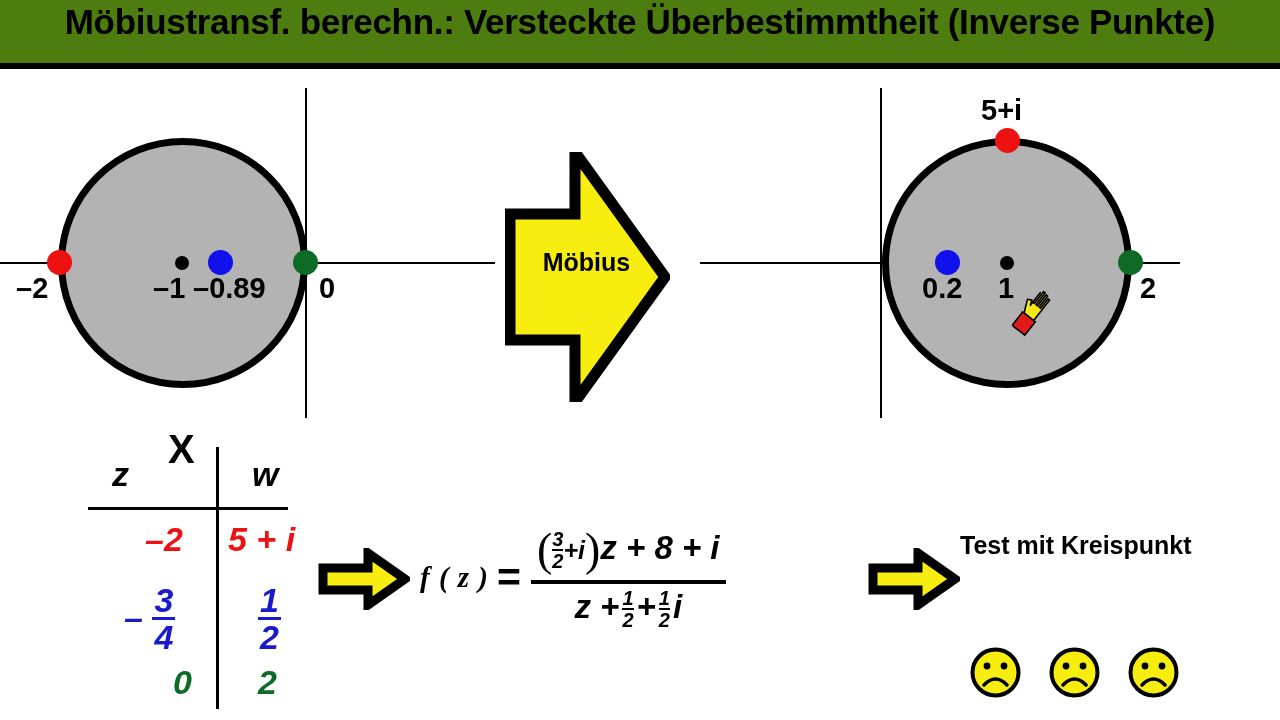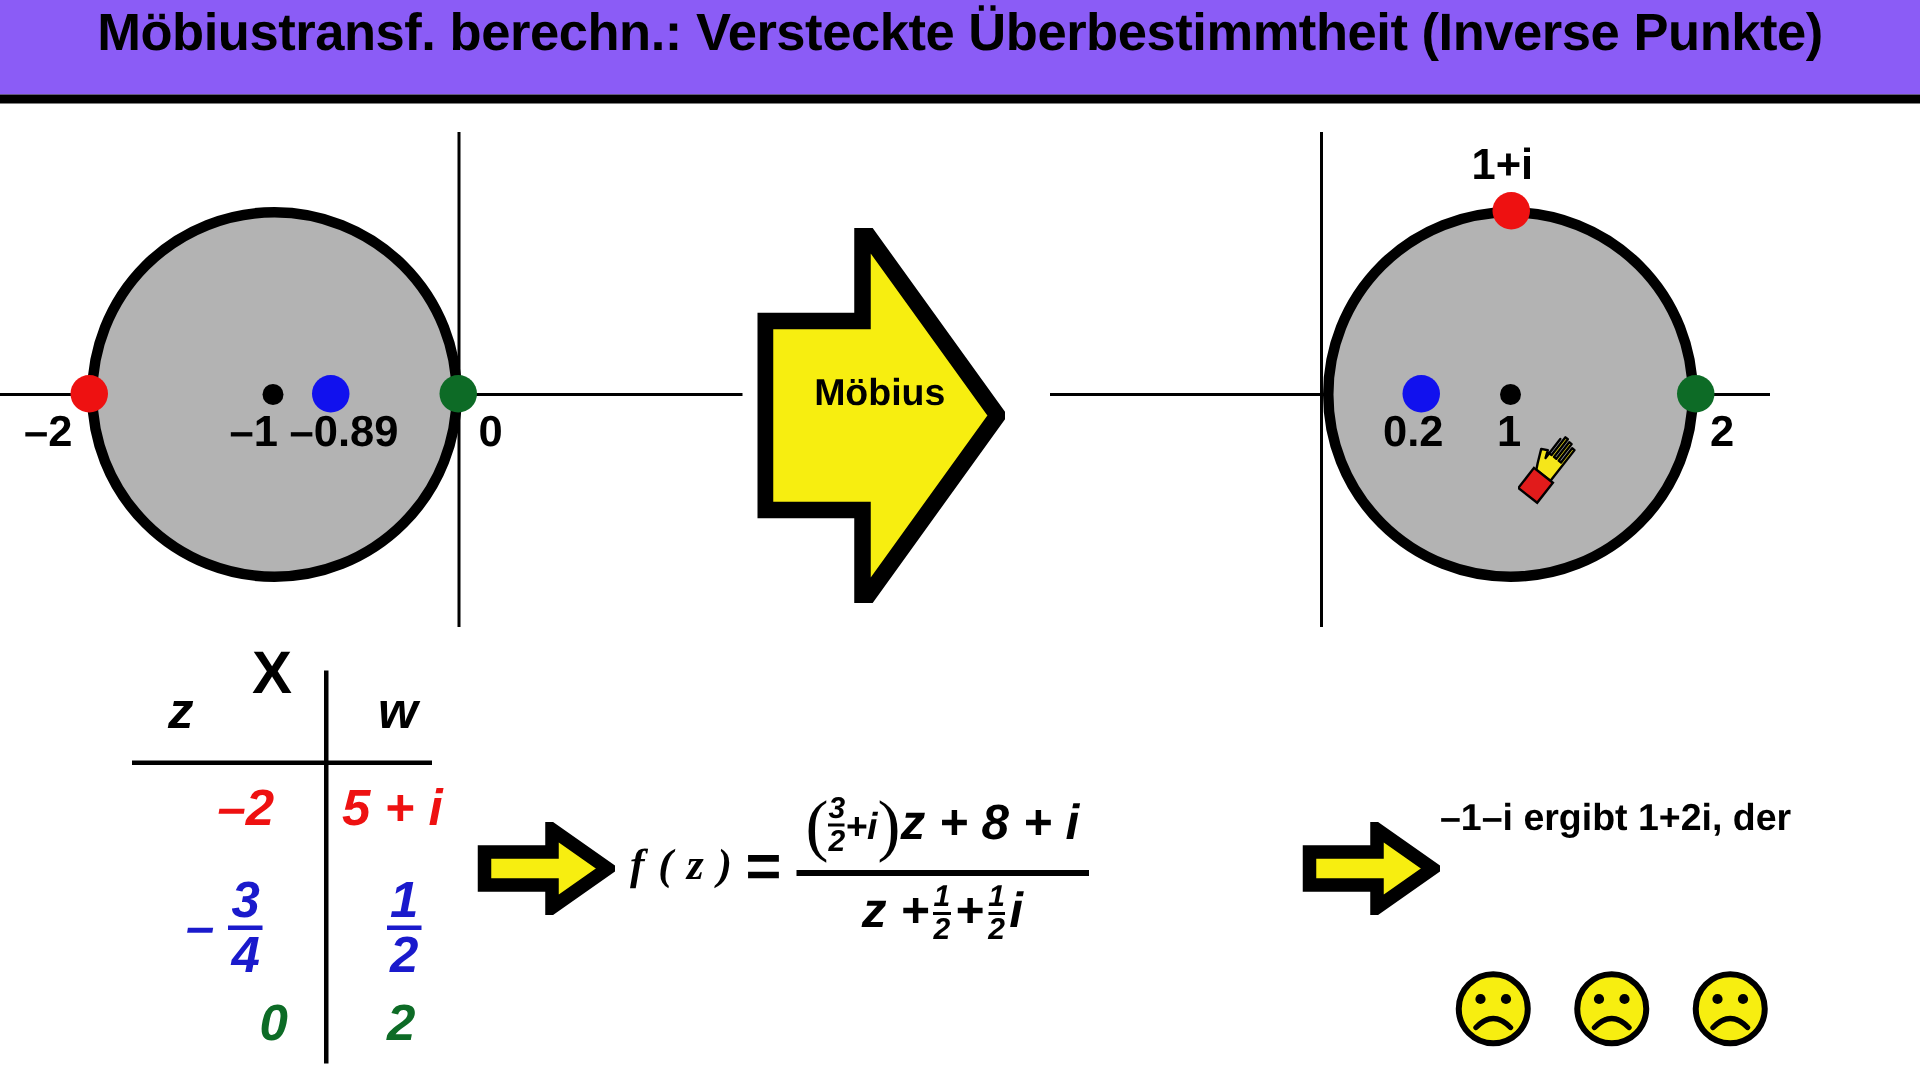--- a/index.html
+++ b/index.html
@@ -14,21 +14,21 @@
     font-family: "Liberation Sans", sans-serif;
     position: relative;
   }
 
   
   #title-banner {
     position: absolute;
     left: 0; top: 0;
     width: 1280px;
     height: 63px;
-    background: #8b5cf6;
+    background: #4d7c0f;
     box-sizing: border-box;
   }
   #title-text {
     position: absolute;
     left: 0; top: 2px;
     width: 1280px;
     text-align: center;
     font-size: 35px;
     font-weight: bold;
     color: #000000;
@@ -279,21 +279,21 @@
   <div class="axis-h" style="left:0px; top:182px; width:480px;"></div>
   <div class="axis-v" style="left:180px; top:8px; height:330px;"></div>
 
   <div class="disc" style="left:182px; top:58px; width:250px; height:250px;"></div>
 
   <div class="pt pt-red" style="left:295px; top:48px; width:25px; height:25px;"></div>
   <div class="pt pt-blue" style="left:235px; top:170px; width:25px; height:25px;"></div>
   <div class="pt pt-black" style="left:300px; top:176px; width:14px; height:14px;"></div>
   <div class="pt pt-green" style="left:418px; top:170px; width:25px; height:25px;"></div>
 
-  <div class="plabel" style="left:281px; top:14px;">1+i</div>
+  <div class="plabel" style="left:281px; top:14px;">5+i</div>
   <div class="plabel" style="left:222px; top:192px;">0.2</div>
   <div class="plabel" style="left:298px; top:192px;">1</div>
   <div class="plabel" style="left:440px; top:192px;">2</div>
 
   <div style="position:absolute; left:312px; top:208px; width:46px; height:52px;">
     <svg width="46" height="52" viewBox="0 0 46 52" xmlns="http://www.w3.org/2000/svg">
       <g transform="rotate(38 23 26)">
         <path d="M14,6 L14,22 L12,17 L8,19 L12,28 L14,32 L26,32 L26,6 L24,6 L24,18 L22,18 L22,4 L20,4 L20,18 L18,18 L18,3 L16,3 L16,18 L14,18 Z" fill="#f5e61a" stroke="#000000" stroke-width="1.6" stroke-linejoin="round"></path>
         <rect x="12" y="32" width="16" height="17" fill="#e11b1b" stroke="#000000" stroke-width="1.6"></rect>
       </g>
@@ -349,21 +349,21 @@
   </span>
 </div>
 
 <div class="small-arrow" style="left:868px; top:548px; width:92px; height:62px;">
   <svg width="92" height="62" viewBox="0 0 92 62" xmlns="http://www.w3.org/2000/svg">
     <polygon points="5,20 50,20 50,5 87,31 50,57 50,42 5,42" fill="#f7ee10" stroke="#000000" stroke-width="9" stroke-linejoin="miter"></polygon>
   </svg>
 </div>
 
 <div id="note-panel">
-  <div class="note-line">–1–i ergibt 1+2i, der</div>
+  <div class="note-line">Test mit Kreispunkt</div>
 </div>
 
 <div id="sad-row">
   <div>
     <svg width="55" height="55" viewBox="0 0 55 55" xmlns="http://www.w3.org/2000/svg">
       <circle cx="27.5" cy="27.5" r="23" fill="#f7ee10" stroke="#000000" stroke-width="4"></circle>
       <circle cx="19" cy="21" r="3.4" fill="#000000"></circle>
       <circle cx="36" cy="21" r="3.4" fill="#000000"></circle>
       <path d="M16,40 Q27.5,28 39,40" fill="none" stroke="#000000" stroke-width="3.6" stroke-linecap="round"></path>
     </svg>

